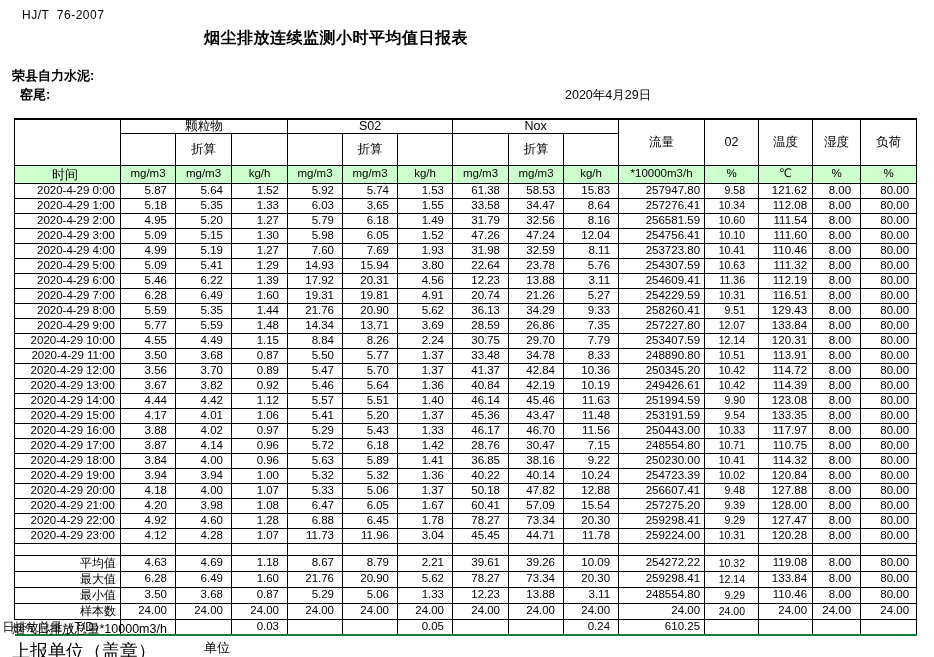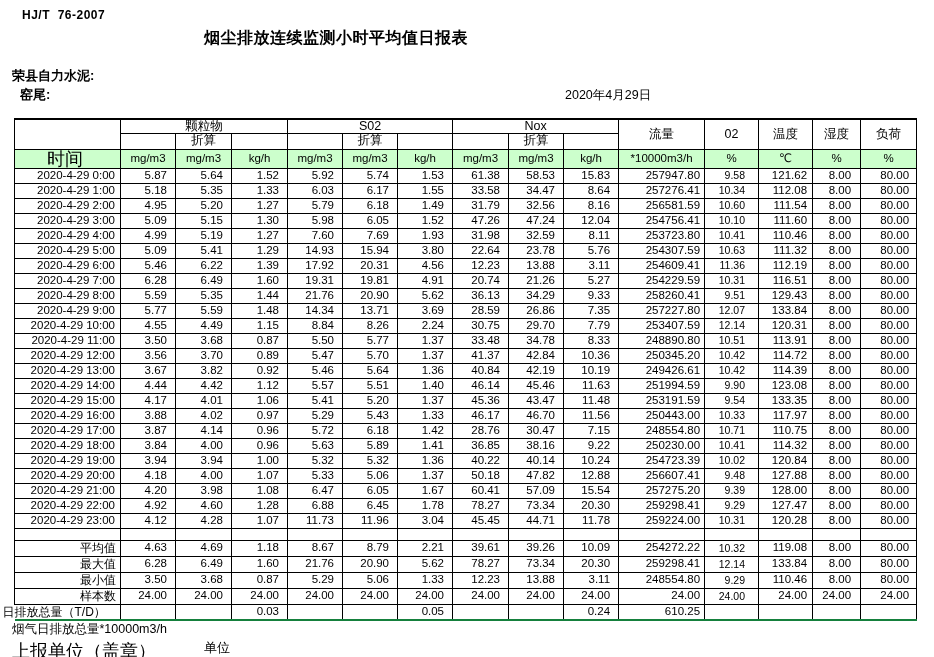--- a/index.html
+++ b/index.html
@@ -1,35 +1,35 @@
 <!DOCTYPE html>
 <html><head>
 <meta charset="utf-8">
 <style>
   html,body{margin:0;padding:0;background:#fff;width:934px;height:657px;overflow:hidden;
     font-family:"Liberation Sans","DejaVu Sans",sans-serif;color:#000;}
   #page{position:relative;width:934px;height:657px;background:#fff;}
   .abs{position:absolute;white-space:pre;}
-  #standard{left:22px;top:8px;font-weight:bold;font-size:12px;letter-spacing:.5px;}
+  #standard{left:22px;top:8px;font-weight:normal;font-size:12px;letter-spacing:.5px;}
   #title{left:204px;top:28px;font-weight:bold;font-size:16px;letter-spacing:.5px;}
   #company{left:12px;top:67px;font-weight:bold;font-size:13px;}
   #location{left:20px;top:86px;font-weight:bold;font-size:13px;}
   #date{left:565px;top:87px;font-size:12.5px;}
   #ftotal{left:12px;top:621px;font-size:12.5px;}
   #funit1{left:12px;top:639px;font-size:18px;}
   #funit2{left:204px;top:639px;font-size:13px;}
 
   table.tbl{position:absolute;left:14px;top:118px;width:902px;border-collapse:collapse;table-layout:fixed;}
   .tbl td,.tbl th{border:1px solid #000;padding:0;margin:0;line-height:1;font-weight:normal;
     overflow:hidden;vertical-align:middle;font-size:11.5px;}
   .tbl tr.h1>*{border-top:2px solid #000;}
-  .tbl tr.h1{height:14px;} .tbl tr.h2{height:16px;font-family:Liberation Mono, monospace;} .tbl tr.h3{height:18px;}
+  .tbl tr.h1{height:14px;} .tbl tr.h2{height:32px;} .tbl tr.h3{height:18px;}
   .tbl tr.h1 th,.tbl tr.h2 td{font-size:12.5px;text-align:center;}
   .tbl tr.h3 td{background:#ccffcc;text-align:center;font-size:11.5px;}
-  .tbl tr.h3 td.c-time{font-size:18px;}
+  .tbl tr.h3 td.c-time{font-size:13px;}
   .tbl tr.r-data{height:15px;} .tbl tr.r-spacer{height:12px;} .tbl tr.r-sum{height:16px;}
   .tbl tr.r-last>*{border-bottom:2px solid #15803d;}
   td.c-time{text-align:right;padding-right:5px;}
   td.num{text-align:right;padding-right:8px;}
   td.c9{padding-right:4px;}
   td.c10{padding-right:13px;font-size:10.5px;}
   td.c11{padding-right:5px;}
   td.c12{padding-right:9px;}
   td.c13{padding-right:7px;}
   td.sum-label{text-align:right;padding-right:4px;font-size:12px;}
@@ -122,21 +122,21 @@
           <td class="num c11">121.62</td>
           <td class="num c12">8.00</td>
           <td class="num c13">80.00</td>
         </tr>
         <tr class="r-data">
           <td class="c-time">2020-4-29  1:00</td>
           <td class="num c0">5.18</td>
           <td class="num c1">5.35</td>
           <td class="num c2">1.33</td>
           <td class="num c3">6.03</td>
-          <td class="num c4">6.17</td>
+          <td class="num c4">3.65</td>
           <td class="num c5">1.55</td>
           <td class="num c6">33.58</td>
           <td class="num c7">34.47</td>
           <td class="num c8">8.64</td>
           <td class="num c9">257276.41</td>
           <td class="num c10">10.34</td>
           <td class="num c11">112.08</td>
           <td class="num c12">8.00</td>
           <td class="num c13">80.00</td>
         </tr>

